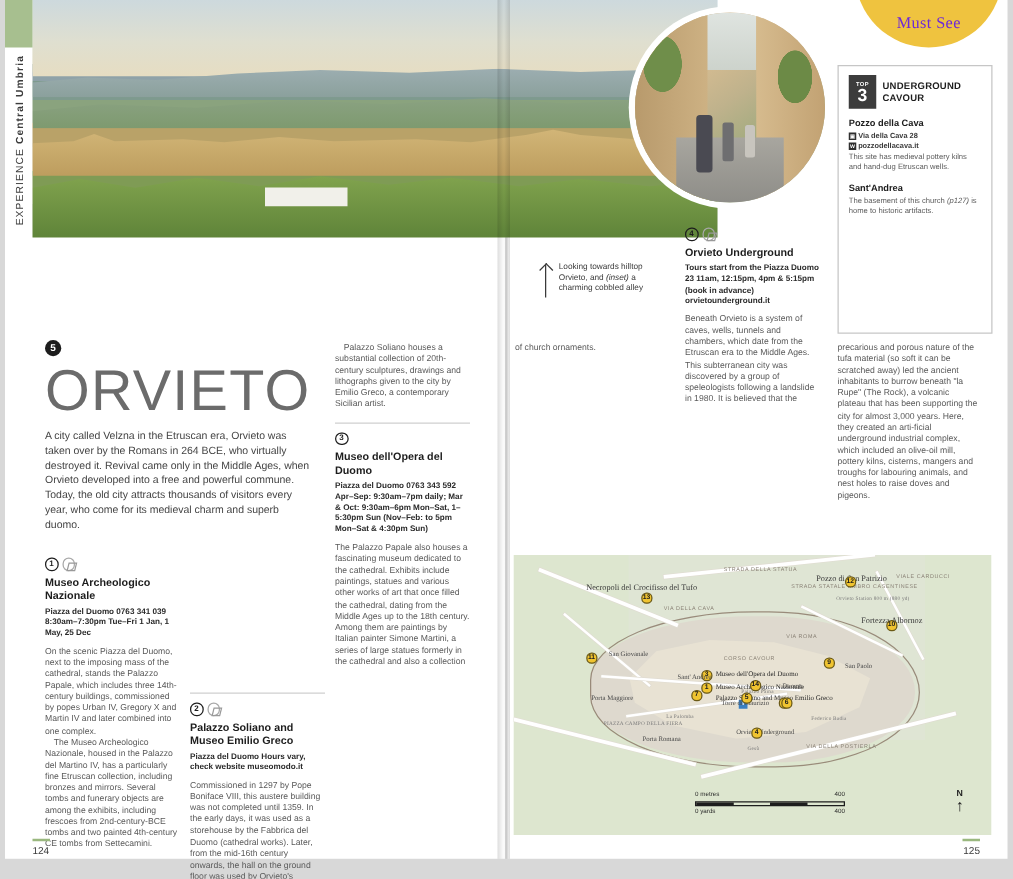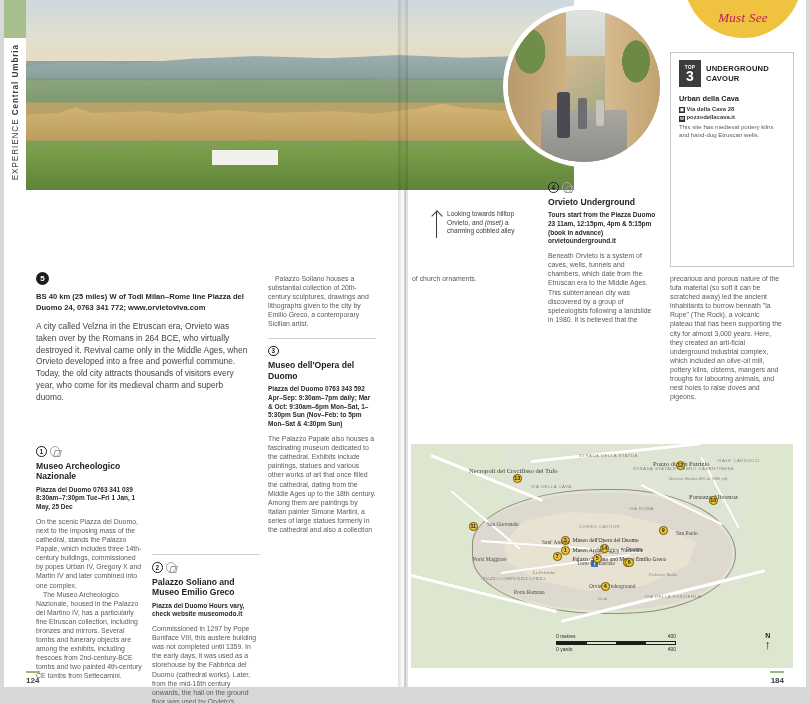--- a/index.html
+++ b/index.html
@@ -85,22 +85,22 @@
   .pi-fig3 { position:absolute; left:58%; bottom:24%; width:5%; height:17%;
     background:#c8c5be; border-radius:2px; }
 
   
   .must-see {
     position:absolute; right:8px; top:-38px; width:118px; height:76px;
     background:#efc33f; border-radius:0 0 60px 60px; z-index:20;
     display:flex; align-items:flex-end; justify-content:center; padding-bottom:12px;
   }
   .must-see span {
-    font-family:"Liberation Serif", serif; font-style:italic;
-    font-size:13px; color:#be185d; letter-spacing:0.3px;
+    font-family:"Liberation Serif", serif; 
+    font-size:13px; color:#6d28d9; letter-spacing:0.3px;
   }
 
   
   .top3-box {
     position:absolute; left:670px; top:52px; width:124px; height:215px;
     border:1px solid #c6c6c6; background:#fff; padding:7px 8px; z-index:15;
   }
   .top3-head { display:flex; align-items:center; gap:5px; margin-bottom:7px; }
   .top3-badge {
     width:22px; height:27px; background:#3c3c3c; color:#fff;
@@ -227,21 +227,21 @@
   .map-north { position:absolute; right:22px; bottom:18px; text-align:center; }
   .map-north .n-l { font-size:7px; font-weight:700; color:#1d1d1d; }
   .map-north .n-a { font-size:13px; color:#1d1d1d; line-height:11px; }
   .map-info {
     position:absolute; width:7px; height:7px; background:#3a7fc1; color:#fff;
     font-size:5px; font-weight:700; text-align:center; line-height:7px;
     font-family:"Liberation Serif", serif;
   }
 
   
-  .folio { position:absolute; bottom:18px; font-size:8px; color:#3a3a3a;font-weight:bold; }
+  .folio { position:absolute; bottom:18px; font-size:8px; color:#3a3a3a; }
   .folio:before {
     content:""; position:absolute; left:0; top:-5px; width:14px; height:1.6px; background:#9ab87f;
   }
   .folio-l { left:26px; }
   .folio-r { right:26px; }
   .folio-r:before { right:0; left:auto; }
 </style>
 </head>
 <body>
 
@@ -285,26 +285,30 @@
   <div class="top3-box">
     <div class="top3-head">
       <div class="top3-badge">
         <div class="t3-top">TOP</div>
         <div class="t3-num">3</div>
       </div>
       <div class="top3-title">UNDERGROUND CAVOUR</div>
     </div>
 
     <div class="t3-entry">
-      <div class="t3-name">Urban della Cava</div>
+      <div class="t3-name">Pozzo della Cava</div>
       <div class="t3-meta"><span class="ic">▣</span><span>Via della Cava 28</span></div>
       <div class="t3-meta"><span class="ic">W</span><span>pozzodellacava.it</span></div>
       <div class="t3-desc">This site has medieval pottery kilns and hand-dug Etruscan wells.</div>
     </div>
 
+    <div class="t3-entry">
+      <div class="t3-name">Sant'Andrea</div>
+      <div class="t3-desc"><span>The basement of this church </span><i>(p127)</i><span> is home to historic artifacts.</span></div>
+    </div>
 
   </div>
 
   <div class="caption-block">
     <div class="cap-arrow"></div>
     <div class="cap-text">
       <span>Looking towards</span>
       <span>hilltop Orvieto, and</span>
       <i>(inset)</i><span> a charming</span>
       <span>cobbled alley</span>
@@ -316,21 +320,21 @@
       <div class="sec-num">4</div>
       <div class="sec-icon"></div>
     </div>
     <div class="sec-title">Orvieto Underground</div>
     <div class="sec-meta">Tours start from the Piazza Duomo 23   11am, 12:15pm, 4pm &amp; 5:15pm (book in advance)   orvietounderground.it</div>
     <p>Beneath Orvieto is a system of caves, wells, tunnels and chambers, which date from the Etruscan era to the Middle Ages. This subterranean city was discovered by a group of speleologists following a landslide in 1980. It is believed that the</p>
   </div>
 
   <div class="headline-wrap">
     <div class="num-badge">5</div>
-    <div class="head-meta">BS  40 km (25 miles) W of Todi  Milan–Rome line   Piazza del Duomo 24, 0763 341 772; www.orvietoviva.com</div>
+    <div class="headline">ORVIETO</div>
     <div class="head-intro">A city called Velzna in the Etruscan era, Orvieto was taken over by the Romans in 264 BCE, who virtually destroyed it. Revival came only in the Middle Ages, when Orvieto developed into a free and powerful commune. Today, the old city attracts thousands of visitors every year, who come for its medieval charm and superb duomo.</div>
   </div>
 
   <div class="col" style="left:36px; top:446px; width:108px;">
     <div class="sec">
       <div class="sec-head">
         <div class="sec-num">1</div>
         <div class="sec-icon"></div>
       </div>
       <div class="sec-title">Museo Archeologico Nazionale</div>
@@ -462,16 +466,16 @@
       <div class="map-pin" style="left: 214px; top: 114px;">6</div>
       <div class="map-pin" style="left: 248px; top: 82px;">9</div>
       <div class="map-pin" style="left: 265px; top: 17px;">12</div>
       <div class="map-pin" style="left: 298px; top: 52px;">10</div>
       <div class="map-pin" style="left: 189px; top: 100px;">14</div>
       <div class="map-pin" style="left: 182px; top: 110px;">5</div>
       <div class="map-pin" style="left: 190px; top: 138px;">4</div>
     </div>
 
   <div class="folio folio-l">124</div>
-  <div class="folio folio-r">184</div>
+  <div class="folio folio-r">125</div>
 
   <div class="gutter-shadow"></div>
 </div>
 
 </body></html>

